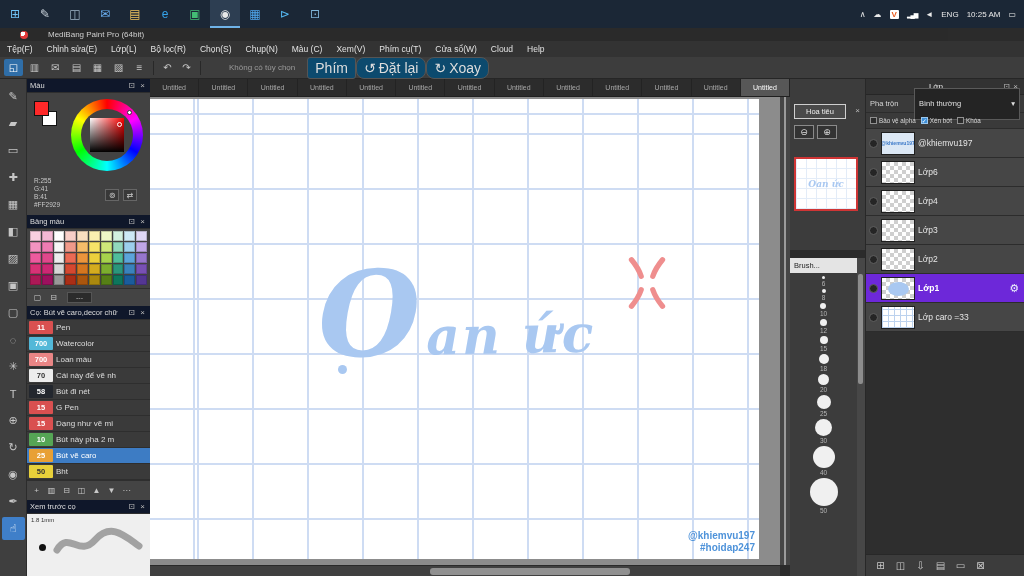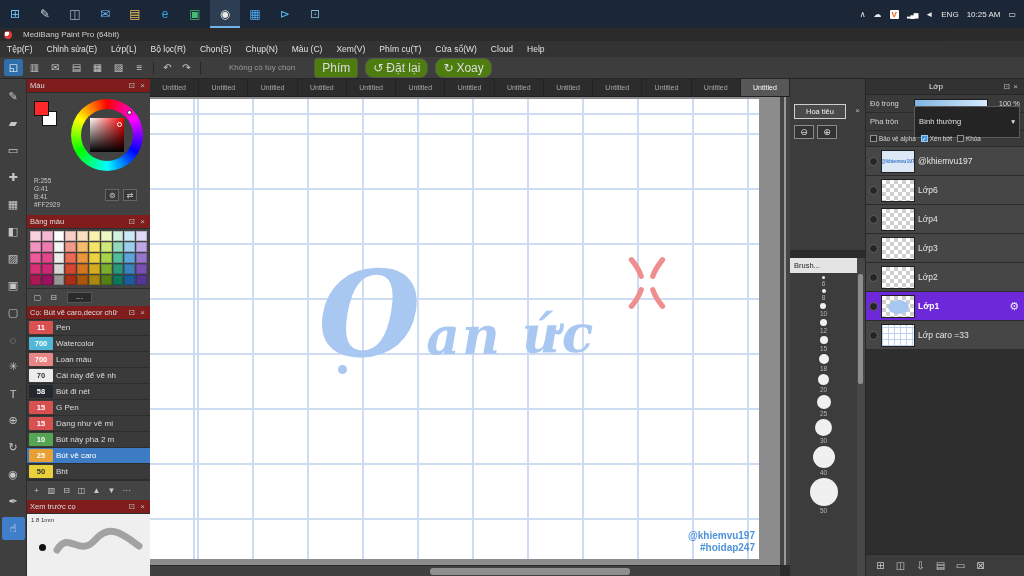--- a/index.html
+++ b/index.html
@@ -8,40 +8,40 @@
 
 #taskbar{position:absolute;left:0;top:0;width:1024px;height:28px;background:#1b2736;display:flex;align-items:stretch;z-index:20}
 #taskbar-apps{display:flex}
 .tb-app{width:30px;display:flex;align-items:center;justify-content:center;font-size:12px}
 .tb-app.active{background:#2d3e52;box-shadow:inset 0 -2px 0 #6fb3e8}
 #tray{margin-left:auto;display:flex;align-items:center;gap:8px;padding:0 8px;font-size:8px;color:#eaeaea}
 .tray-it{display:inline-block}
 .vlc{background:#fff;color:#e85a1e;font-weight:bold;padding:0 2px;border-radius:1px;font-size:8px}
 .net{font-size:6px;letter-spacing:-1px;color:#fff}
 
-#titlebar{position:absolute;left:0;top:28px;width:948px;height:13px;background:#2a2a2a;display:flex;align-items:center;gap:11px;padding-left:4px}
+#titlebar{position:absolute;left:0;top:28px;width:948px;height:13px;background:#2a2a2a;display:flex;align-items:center;gap:20px;padding-left:20px}
 #app-logo{width:8px;height:8px;border-radius:50%;background:radial-gradient(circle at 35% 35%,#fff 0 30%,#e23b3b 32%)}
 #win-title{font-size:8px;color:#cfcfcf}
 #menubar{position:absolute;left:0;top:41px;width:1024px;height:16px;background:#333;display:flex;align-items:center;}
 .menu-item{font-size:8.5px;color:#e2e2e2;padding:0 7px}
 #toolbar{position:absolute;left:0;top:57px;width:1024px;height:22px;background:#3d3d3d;border-bottom:1px solid #262626;display:flex;align-items:center;padding-left:4px}
 #toolbar-icons{display:flex;gap:2px}
 .tbi{width:19px;height:17px;display:flex;align-items:center;justify-content:center;font-size:10px;color:#c8c8c8;border-radius:2px}
 .tbi.active{background:#2f6ea8;color:#fff}
 .tb-sep{width:1px;height:14px;background:#282828;margin:0 4px}
 #no-option{font-size:8px;color:#9a9a9a;margin:0 12px 0 24px}
-.tb-btn{font-size:12px;color:#ddd;background:#4d7c0f;border:1px solid #555;border-radius:3px;padding:2px 7px;margin-left:7px;display:flex;gap:3px;align-items:center}
+.tb-btn{font-size:14px;color:#ddd;background:#0c4a6e;border:1px solid #555;border-radius:3px;padding:2px 7px;margin-left:0;display:flex;gap:3px;align-items:center}
 .tb-btn.pill{border-radius:8px}
 
 #toolstrip{position:absolute;left:0;top:79px;width:27px;height:497px;background:#3f3f3f;border-right:1px solid #2c2c2c;display:flex;flex-direction:column;align-items:center;padding-top:6px}
 .tool{width:23px;height:23px;margin-bottom:4px;display:flex;align-items:center;justify-content:center;color:#c6c6c6;font-size:11px;border-radius:2px;flex:none}
 .tool.active{background:#3f7fc9;color:#fff}
 
 #leftpanel{position:absolute;left:27px;top:79px;width:123px;height:497px;background:#424242;overflow:hidden}
-.sec-head{height:14px;background:#7f1d1d;border-bottom:1px solid #2e2e2e;display:flex;align-items:center;font-size:7.5px;color:#ddd;padding:0 3px;gap:2px}
+.sec-head{height:14px;background:#0f172a;border-bottom:1px solid #2e2e2e;display:flex;align-items:center;font-size:7.5px;color:#ddd;padding:0 3px;gap:2px}
 .sec-head .title{flex:1;overflow:hidden;white-space:nowrap}
 .hd-ic{font-size:8px;color:#bbb;width:9px;text-align:center;flex:none}
 #color-content{height:122px;position:relative}
 #bg-swatch{position:absolute;left:15px;top:18px;width:15px;height:15px;border:1px solid #111;background:#fff}
 #fg-swatch{position:absolute;left:7px;top:8px;width:15px;height:15px;border:1px solid #111;background:#ff2929}
 #wheel{position:absolute;left:44px;top:6px;width:72px;height:72px;border-radius:50%;background:conic-gradient(from 0deg,#f00,#f0f,#00f,#0ff,#0f0,#ff0,#f00)}
 #wheel-hole{position:absolute;left:10px;top:10px;width:52px;height:52px;border-radius:50%;background:#424242}
 #sv-square{position:absolute;left:19px;top:19px;width:34px;height:34px;background:linear-gradient(to top,#000,rgba(0,0,0,0)),linear-gradient(to right,#fff,#f00)}
 #ring-marker{position:absolute;left:56px;top:11px;width:5px;height:5px;border-radius:50%;background:#fff;border:1px solid #333}
 #sv-marker{position:absolute;left:46px;top:23px;width:5px;height:5px;border-radius:50%;border:1px solid #fff}
@@ -438,20 +438,23 @@
 
 <div id="navpanel">
   <div id="nav-title-box">
       <span>Hoa tiêu</span>
     </div>
   <span class="hd-ic" id="nav-close">×</span>
   <div id="nav-zoom">
     <div class="nav-btn">⊖</div>
     <div class="nav-btn">⊕</div>
   </div>
+  <div id="nav-thumb">
+    <div id="nav-thumb-text">Oan ức</div>
+  </div>
 </div>
 
 <div id="sizepanel">
   <div id="size-head">
       <span>Brush...</span>
     </div>
   <div id="size-scroll">
       <div id="size-thumb"></div>
     </div>
   <div id="size-list">
@@ -500,25 +503,20 @@
         <div class="size-num">50</div>
       </div>
     </div>
 </div>
 
 <div id="layers">
   <div id="layers-head">
     <span class="t">Lớp</span>
     <span class="hd-ic">⊡</span>
     <span class="hd-ic">×</span>
-  </div>
-  <div class="lrow">
-    <span class="llabel">Độ trong</span>
-    <div id="opacity-slider"></div>
-    <span id="opacity-val">100 %</span>
   </div>
   <div class="lrow">
     <span class="llabel">Pha trộn</span>
     <div id="blend-select">
       <span>Bình thường</span>
       <span>▾</span>
     </div>
   </div>
   <div id="layer-checks">
       <span class="chk">

